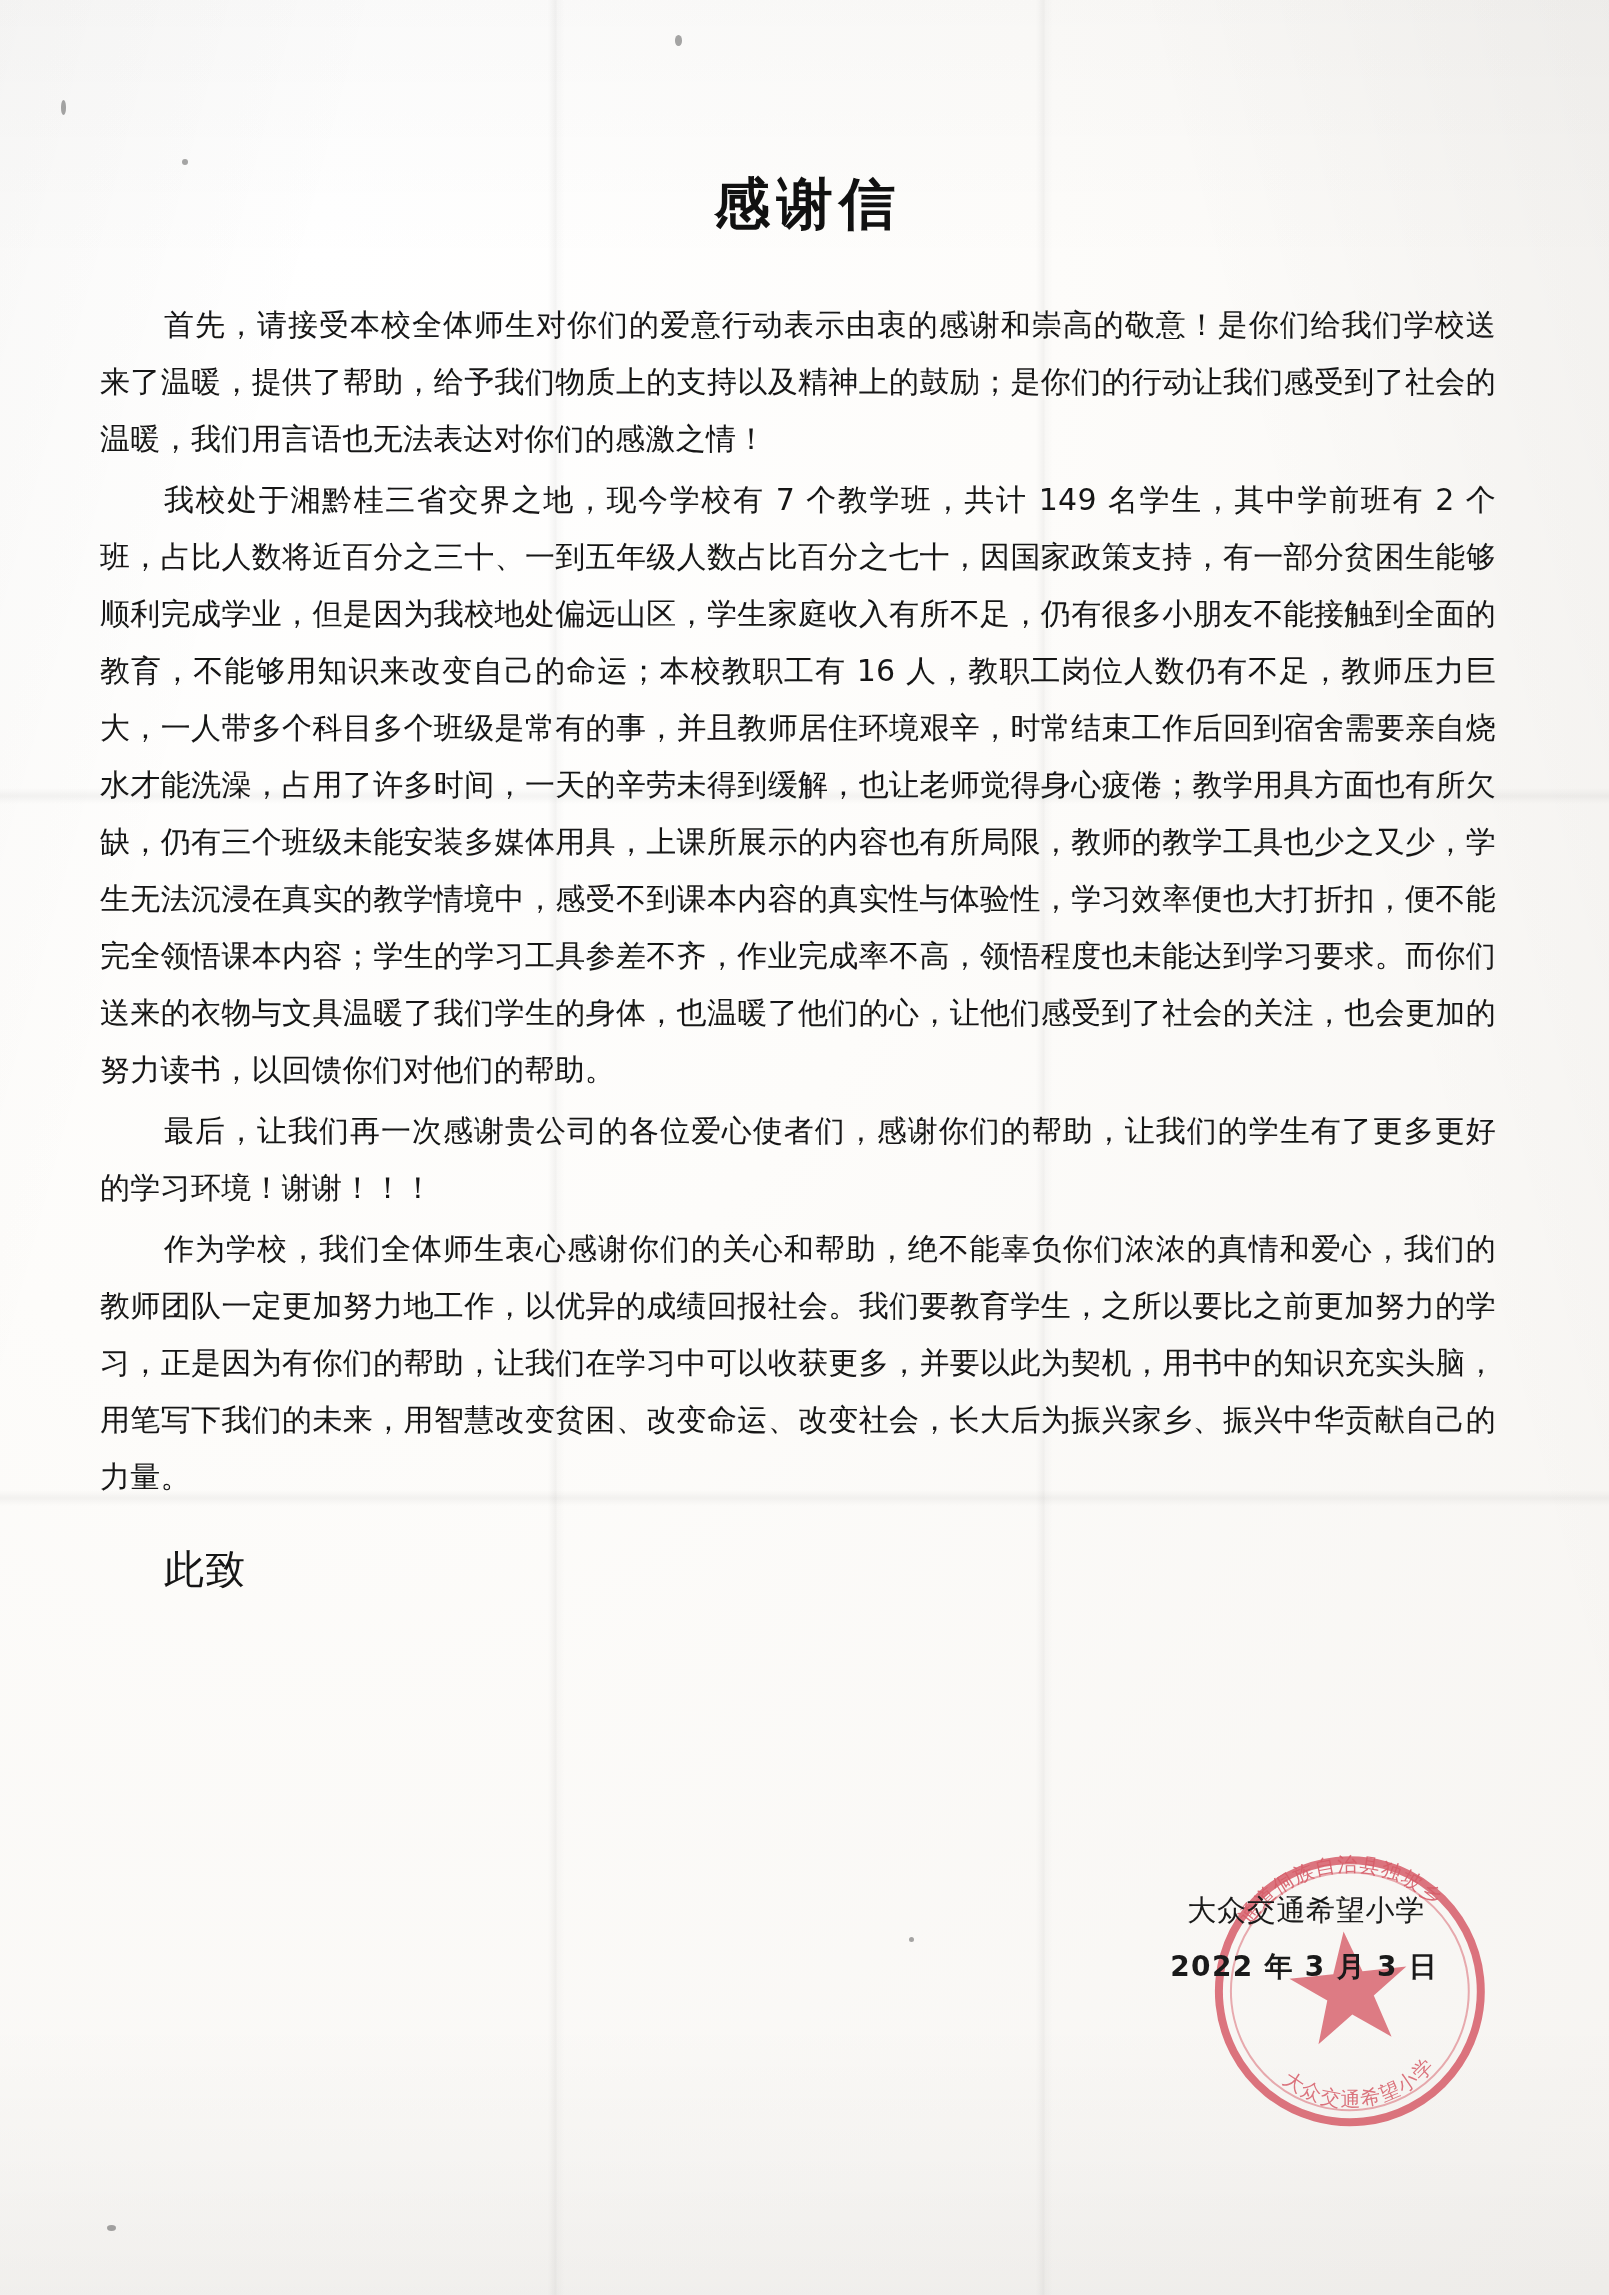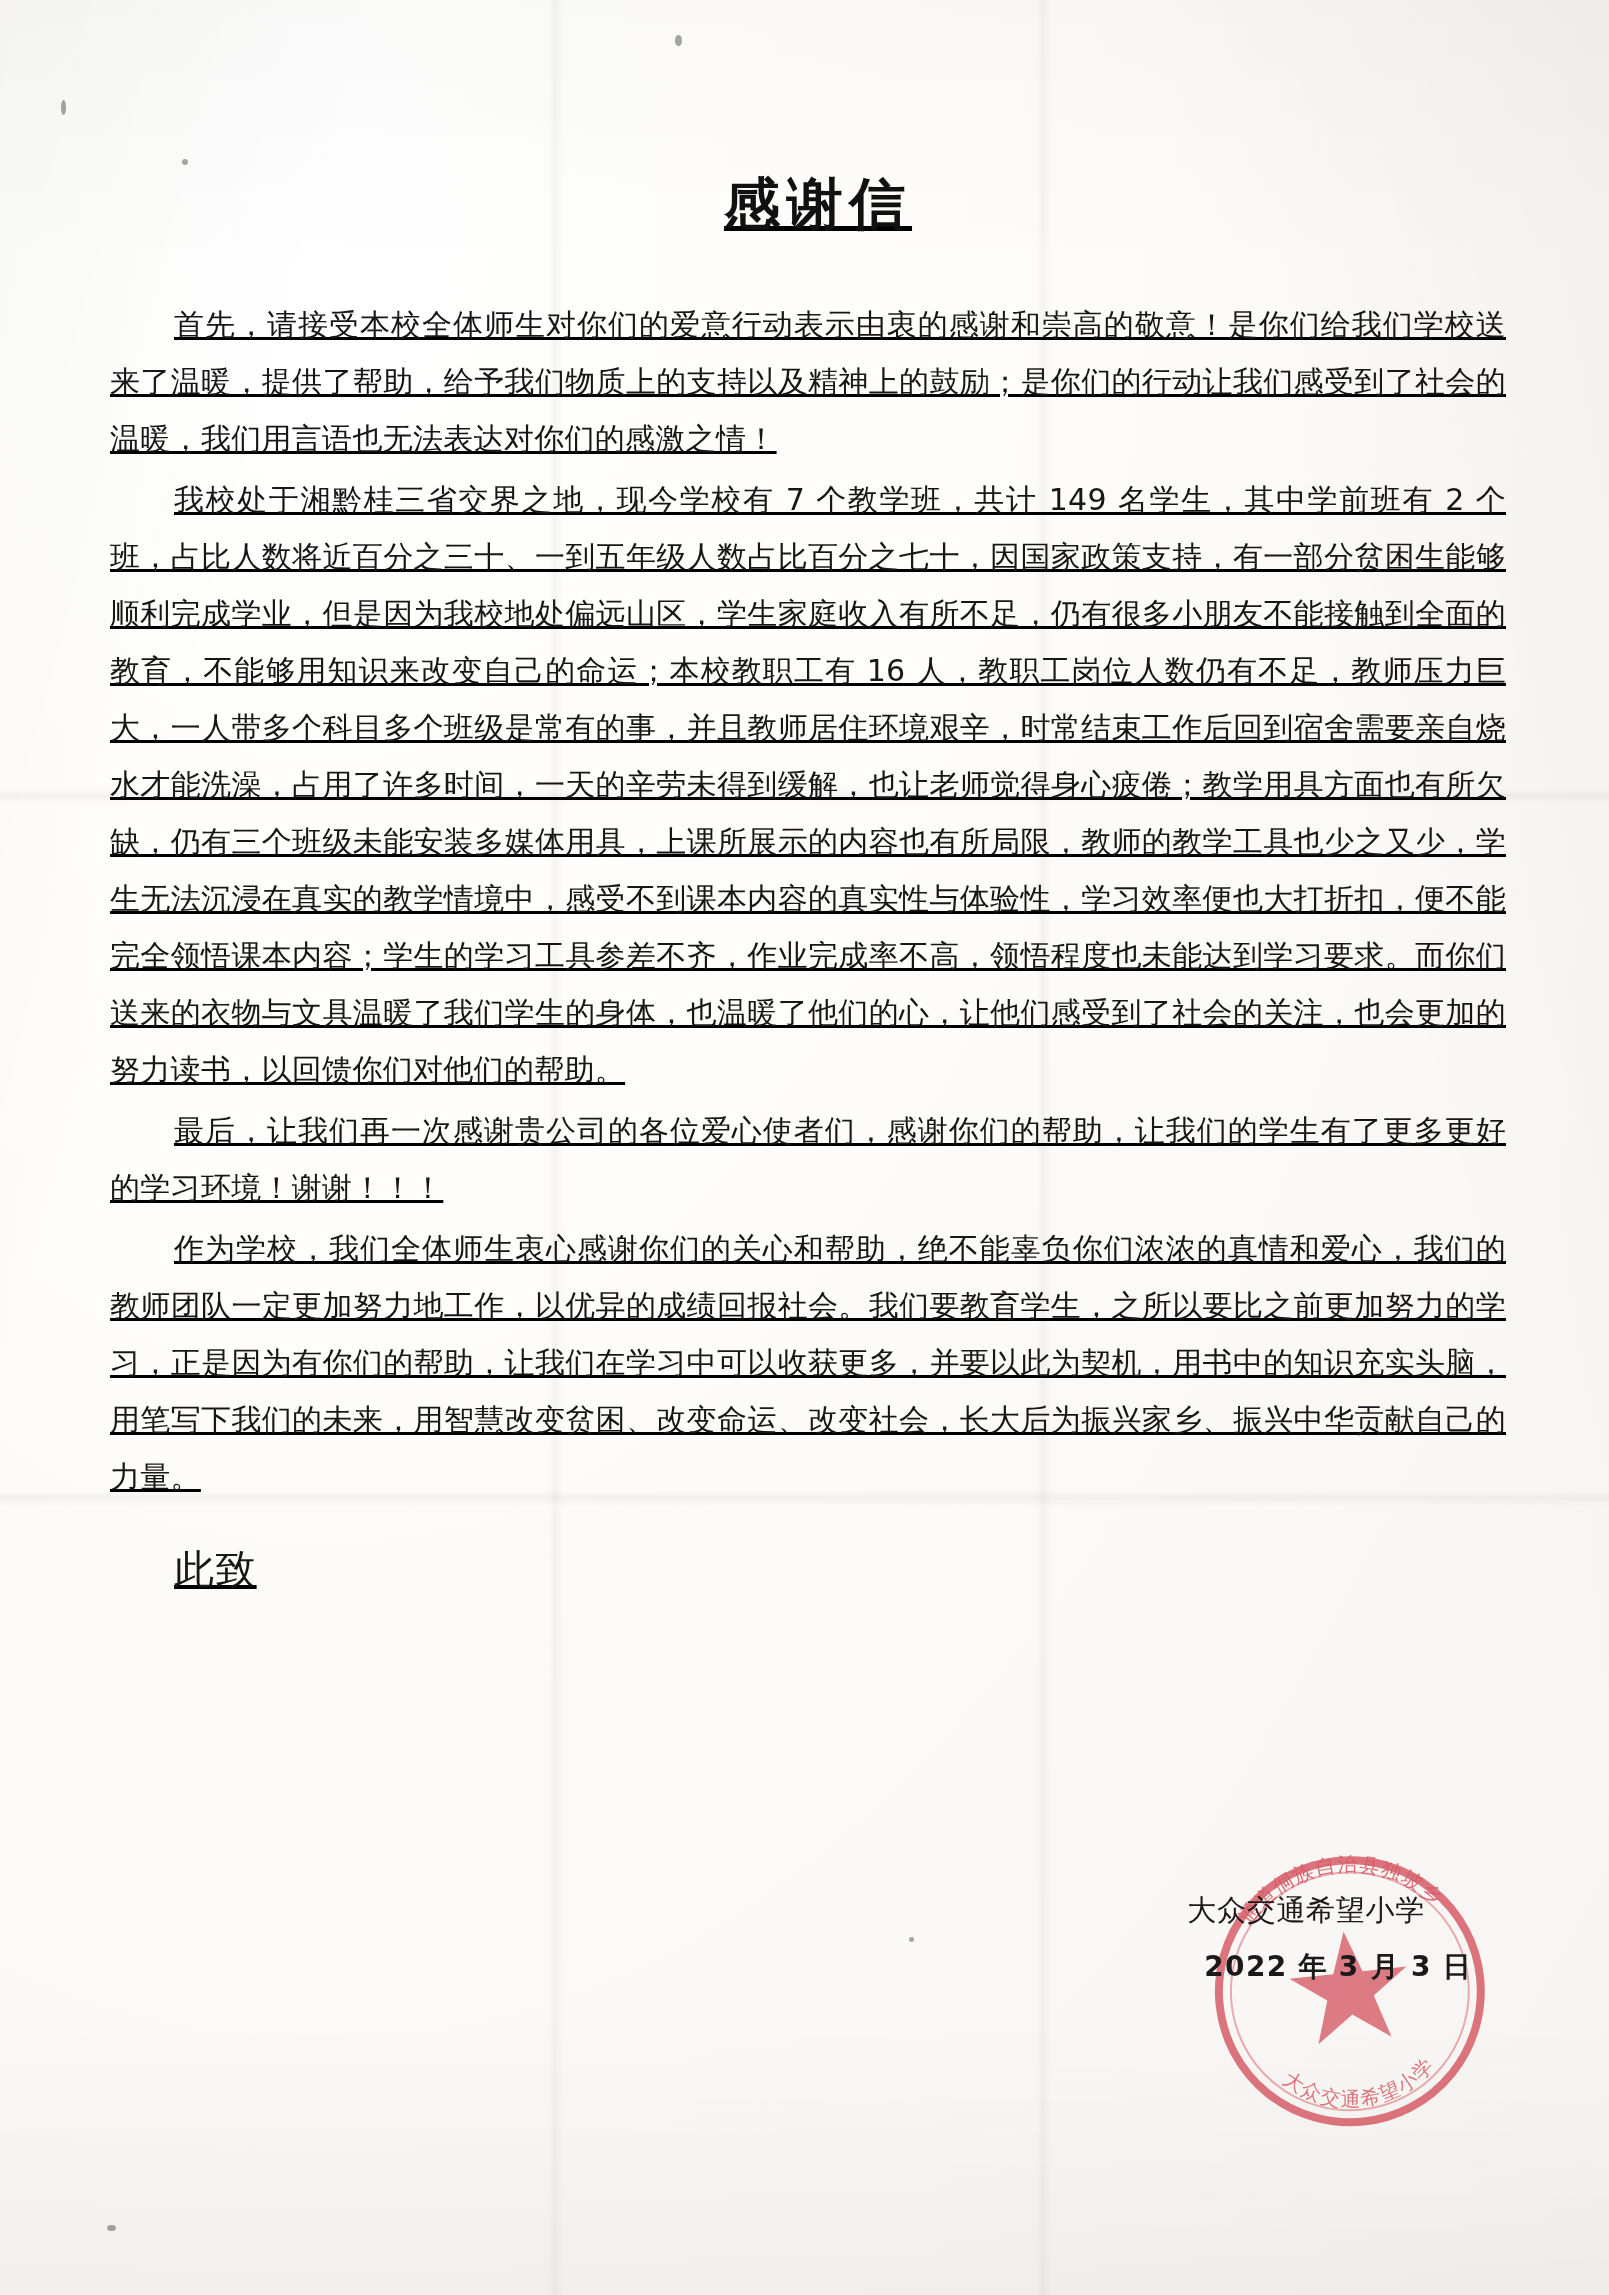--- a/index.html
+++ b/index.html
@@ -50,24 +50,23 @@
 
   .speck {
     position: absolute;
     background: rgba(60,60,60,0.45);
     border-radius: 50%;
     pointer-events: none;
   }
 
   .content {
     position: absolute;
-    left: 110px;
+    left: 100px;
     top: 167px;
     width: 1396px;
-    text-decoration: underline;
   }
 
   .doc-title {
     text-align: center;
     font-family: "DejaVu Serif", "Liberation Serif", serif;
     font-weight: 700;
     font-size: 56px;
     letter-spacing: 6.7px;
     color: #111111;
     margin: 0 0 53px 0;
@@ -118,21 +117,21 @@
     white-space: nowrap;
     margin-left: 39px;
   }
   .sig-date {
     font-size: 28px;
     color: #1a1a1a;
     font-weight: 600;
     letter-spacing: 1.3px;
     white-space: nowrap;
     margin-top: 17.4px;
-    margin-left: 56px;
+    margin-left: 22px;
   }
 
   
   .stamp {
     position: absolute;
     left: 1189px;
     top: 1831px;
     width: 321px;
     height: 314px;
     z-index: 4;

